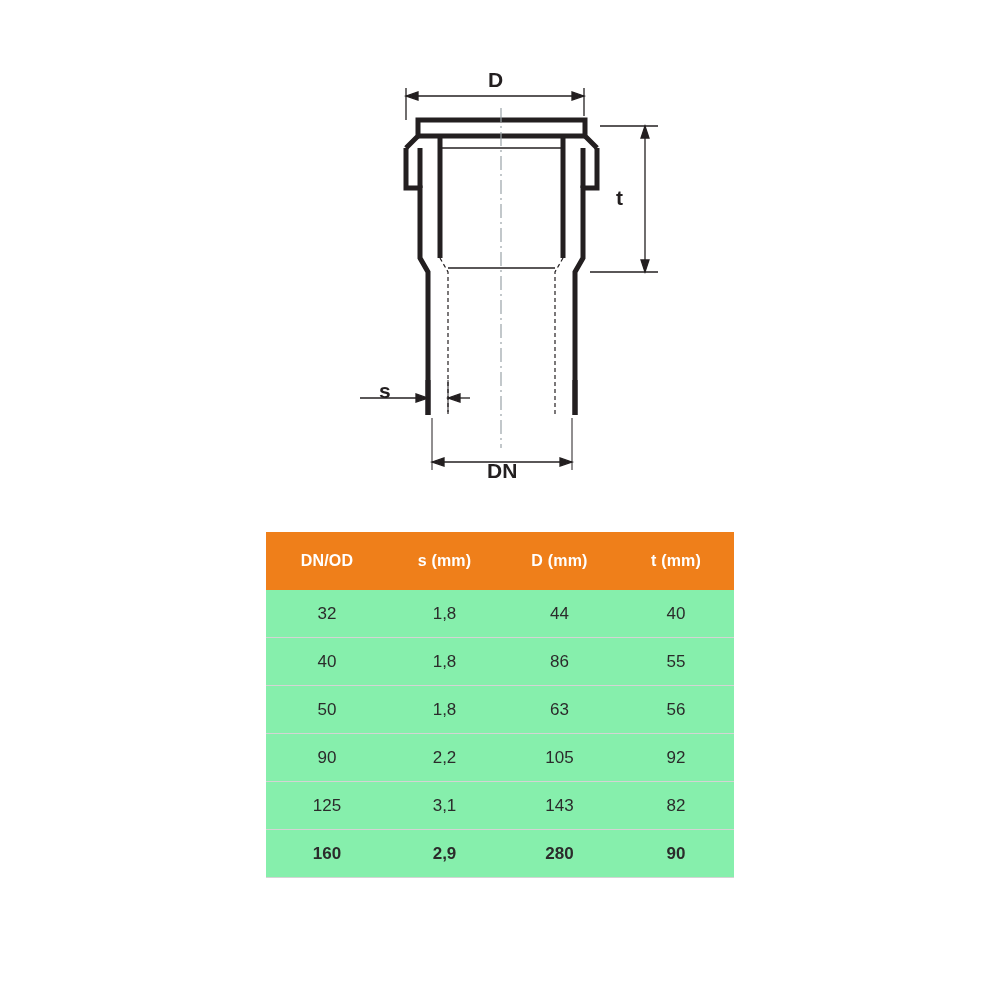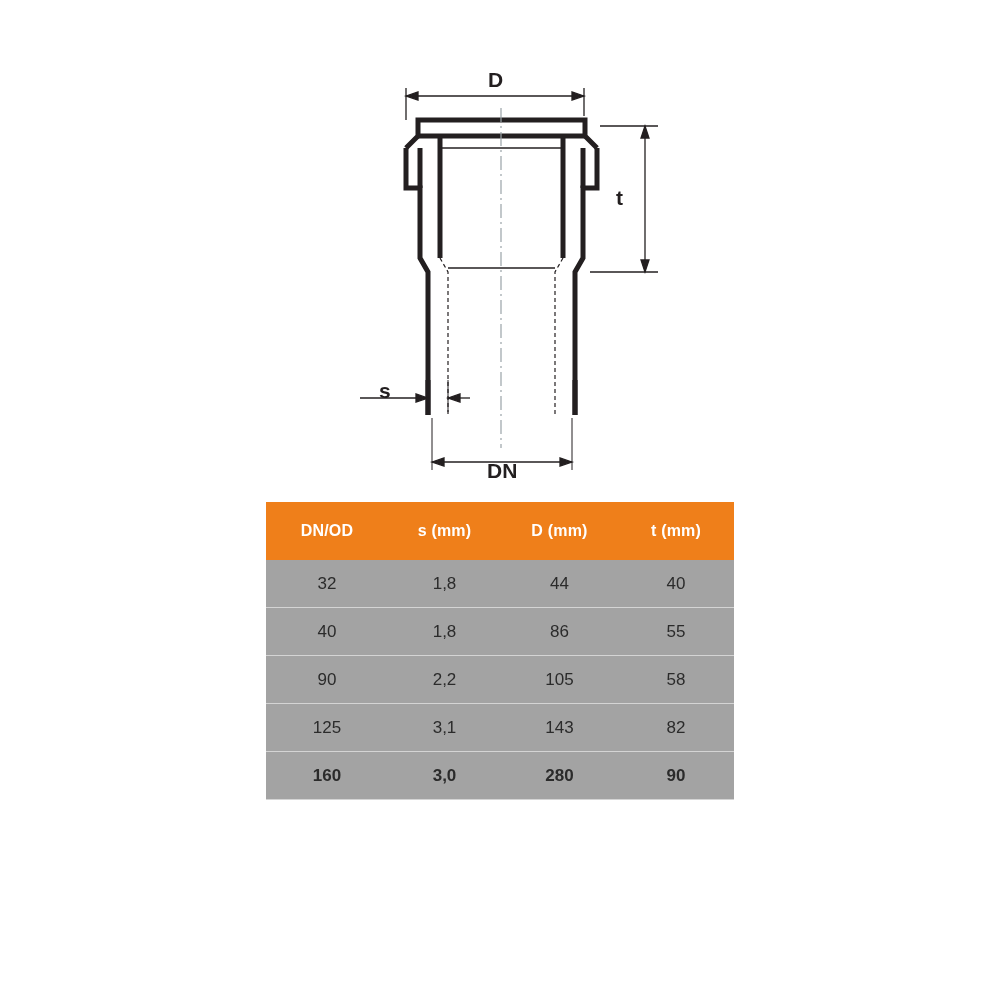--- a/index.html
+++ b/index.html
@@ -33,21 +33,21 @@
   }
   #label-D  { left: 488px; top: 68px; }
   #label-t  { left: 616px; top: 186px; }
   #label-s  { left: 379px; top: 379px; }
   #label-DN { left: 487px; top: 459px; }
 
   
   #spec-table-wrap {
     position: absolute;
     left: 266px;
-    top: 502px;
+    top: 532px;
     width: 468px;
   }
   table.spec {
     border-collapse: collapse;
     width: 468px;
     table-layout: fixed;
   }
   table.spec thead th {
     background: #ef7f1a;
     color: #ffffff;
@@ -59,21 +59,21 @@
     border: none;
     letter-spacing: 0.2px;
   }
   table.spec tbody td {
     height: 45px;
     text-align: center;
     vertical-align: middle;
     font-size: 17px;
     color: #2b2b2b;
     border-bottom: 1px solid #d4d4d4;
-    background: #a3a3a3;
+    background: #86efac;
   }
   table.spec tbody tr:last-child td {
     border-bottom: 1px solid #d4d4d4;
     font-weight: bold;
   }
   col.c1 { width: 122px; }
   col.c2 { width: 113px; }
   col.c3 { width: 117px; }
   col.c4 { width: 116px; }
 </style>
@@ -177,32 +177,38 @@
         <td>44</td>
         <td>40</td>
       </tr>
       <tr>
         <td>40</td>
         <td>1,8</td>
         <td>86</td>
         <td>55</td>
       </tr>
       <tr>
+        <td>50</td>
+        <td>1,8</td>
+        <td>63</td>
+        <td>56</td>
+      </tr>
+      <tr>
         <td>90</td>
         <td>2,2</td>
         <td>105</td>
-        <td>58</td>
+        <td>92</td>
       </tr>
       <tr>
         <td>125</td>
         <td>3,1</td>
         <td>143</td>
         <td>82</td>
       </tr>
       <tr>
         <td>160</td>
-        <td>3,0</td>
+        <td>2,9</td>
         <td>280</td>
         <td>90</td>
       </tr>
     </tbody>
   </table>
 </div>
 
 </body></html>

